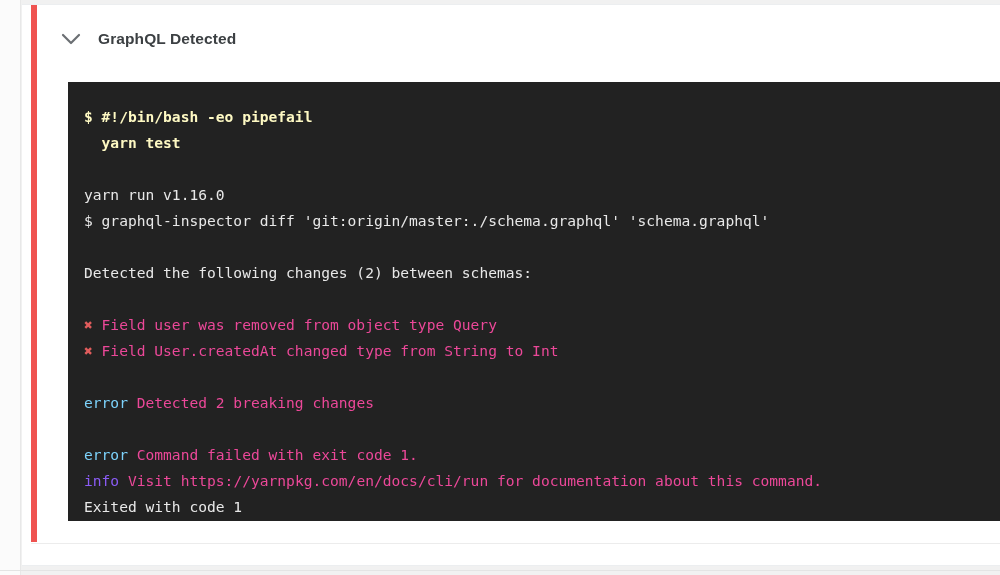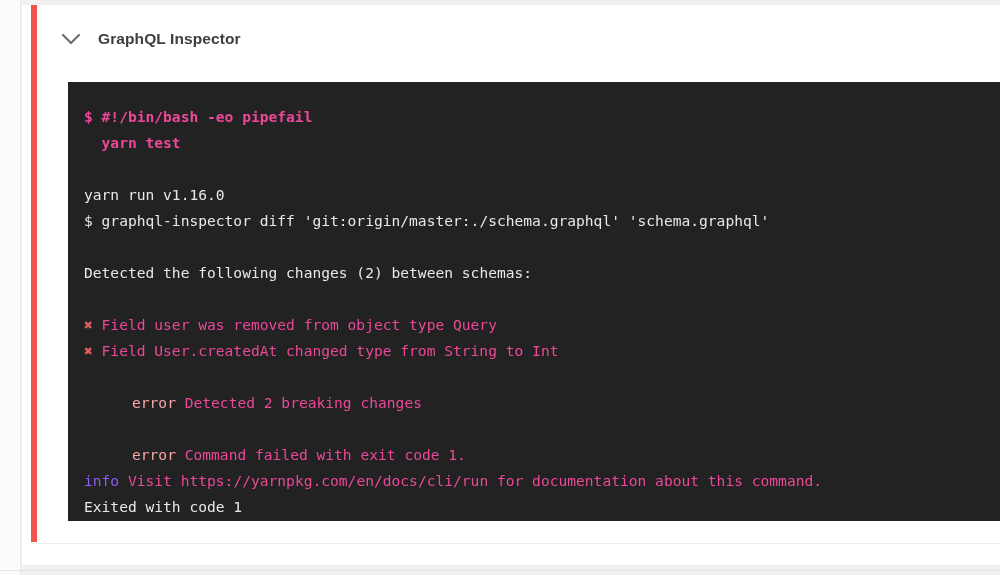--- a/index.html
+++ b/index.html
@@ -97,22 +97,22 @@
   .terminal-inner {
     padding: 22px 18px 18px 16px;
     font-family: "DejaVu Sans Mono", "Liberation Mono", monospace;
     font-size: 14.6px;
     line-height: 26px;
     color: #e8e8e8;
     white-space: pre;
   }
   .tline { white-space: pre; }
   .tline.blank { height: 26px; }
-  .tline.bold { font-weight: bold; color: #ec4899; }
-  .seg-error { color: #fca5a5; margin-left: 48px; }
+  .tline.bold { font-weight: bold; color: #fef9c3; }
+  .seg-error { color: #7dd3fc; }
   .seg-info  { color: #8b5cf6; }
   .seg-plain { color: #ec4899; }
   .xmark {
     color: #e05c5c;
     font-weight: bold;
     display: inline-block;
     width: 1ch;
   }
 
   
@@ -145,21 +145,21 @@
   <div class="card">
 
     <div class="card-accent"></div>
 
     <div class="card-header">
       <span class="chevron-icon">
         <svg width="24" height="24" viewBox="0 0 24 24" aria-hidden="true">
           <path d="M4 8 L12 16 L20 8" fill="none" stroke="#6b6f73" stroke-width="2.2" stroke-linecap="round" stroke-linejoin="round"></path>
         </svg>
       </span>
-      <span class="card-title">GraphQL Inspector</span>
+      <span class="card-title">GraphQL Detected</span>
     </div>
 
     <div class="terminal">
       <div class="terminal-inner"><div class="tline bold">$ #!/bin/bash -eo pipefail</div><div class="tline bold">  yarn test</div><div class="tline blank">&nbsp;</div><div class="tline">yarn run v1.16.0</div><div class="tline">$ graphql-inspector diff 'git:origin/master:./schema.graphql' 'schema.graphql'</div><div class="tline blank">&nbsp;</div><div class="tline">Detected the following changes (2) between schemas:</div><div class="tline blank">&nbsp;</div><div class="tline"><span class="xmark">✖</span><span class="seg-plain"> Field user was removed from object type Query</span></div><div class="tline"><span class="xmark">✖</span><span class="seg-plain"> Field User.createdAt changed type from String to Int</span></div><div class="tline blank">&nbsp;</div><div class="tline"><span class="seg-error">error</span><span class="seg-plain"> Detected 2 breaking changes</span></div><div class="tline blank">&nbsp;</div><div class="tline"><span class="seg-error">error</span><span class="seg-plain"> Command failed with exit code 1.</span></div><div class="tline"><span class="seg-info">info</span><span class="seg-plain"> Visit https://yarnpkg.com/en/docs/cli/run for documentation about this command.</span></div><div class="tline">Exited with code 1</div></div>
     </div>
 
     <div class="card-divider"></div>
   </div>
 
   <div class="page-bottom-line"></div>

